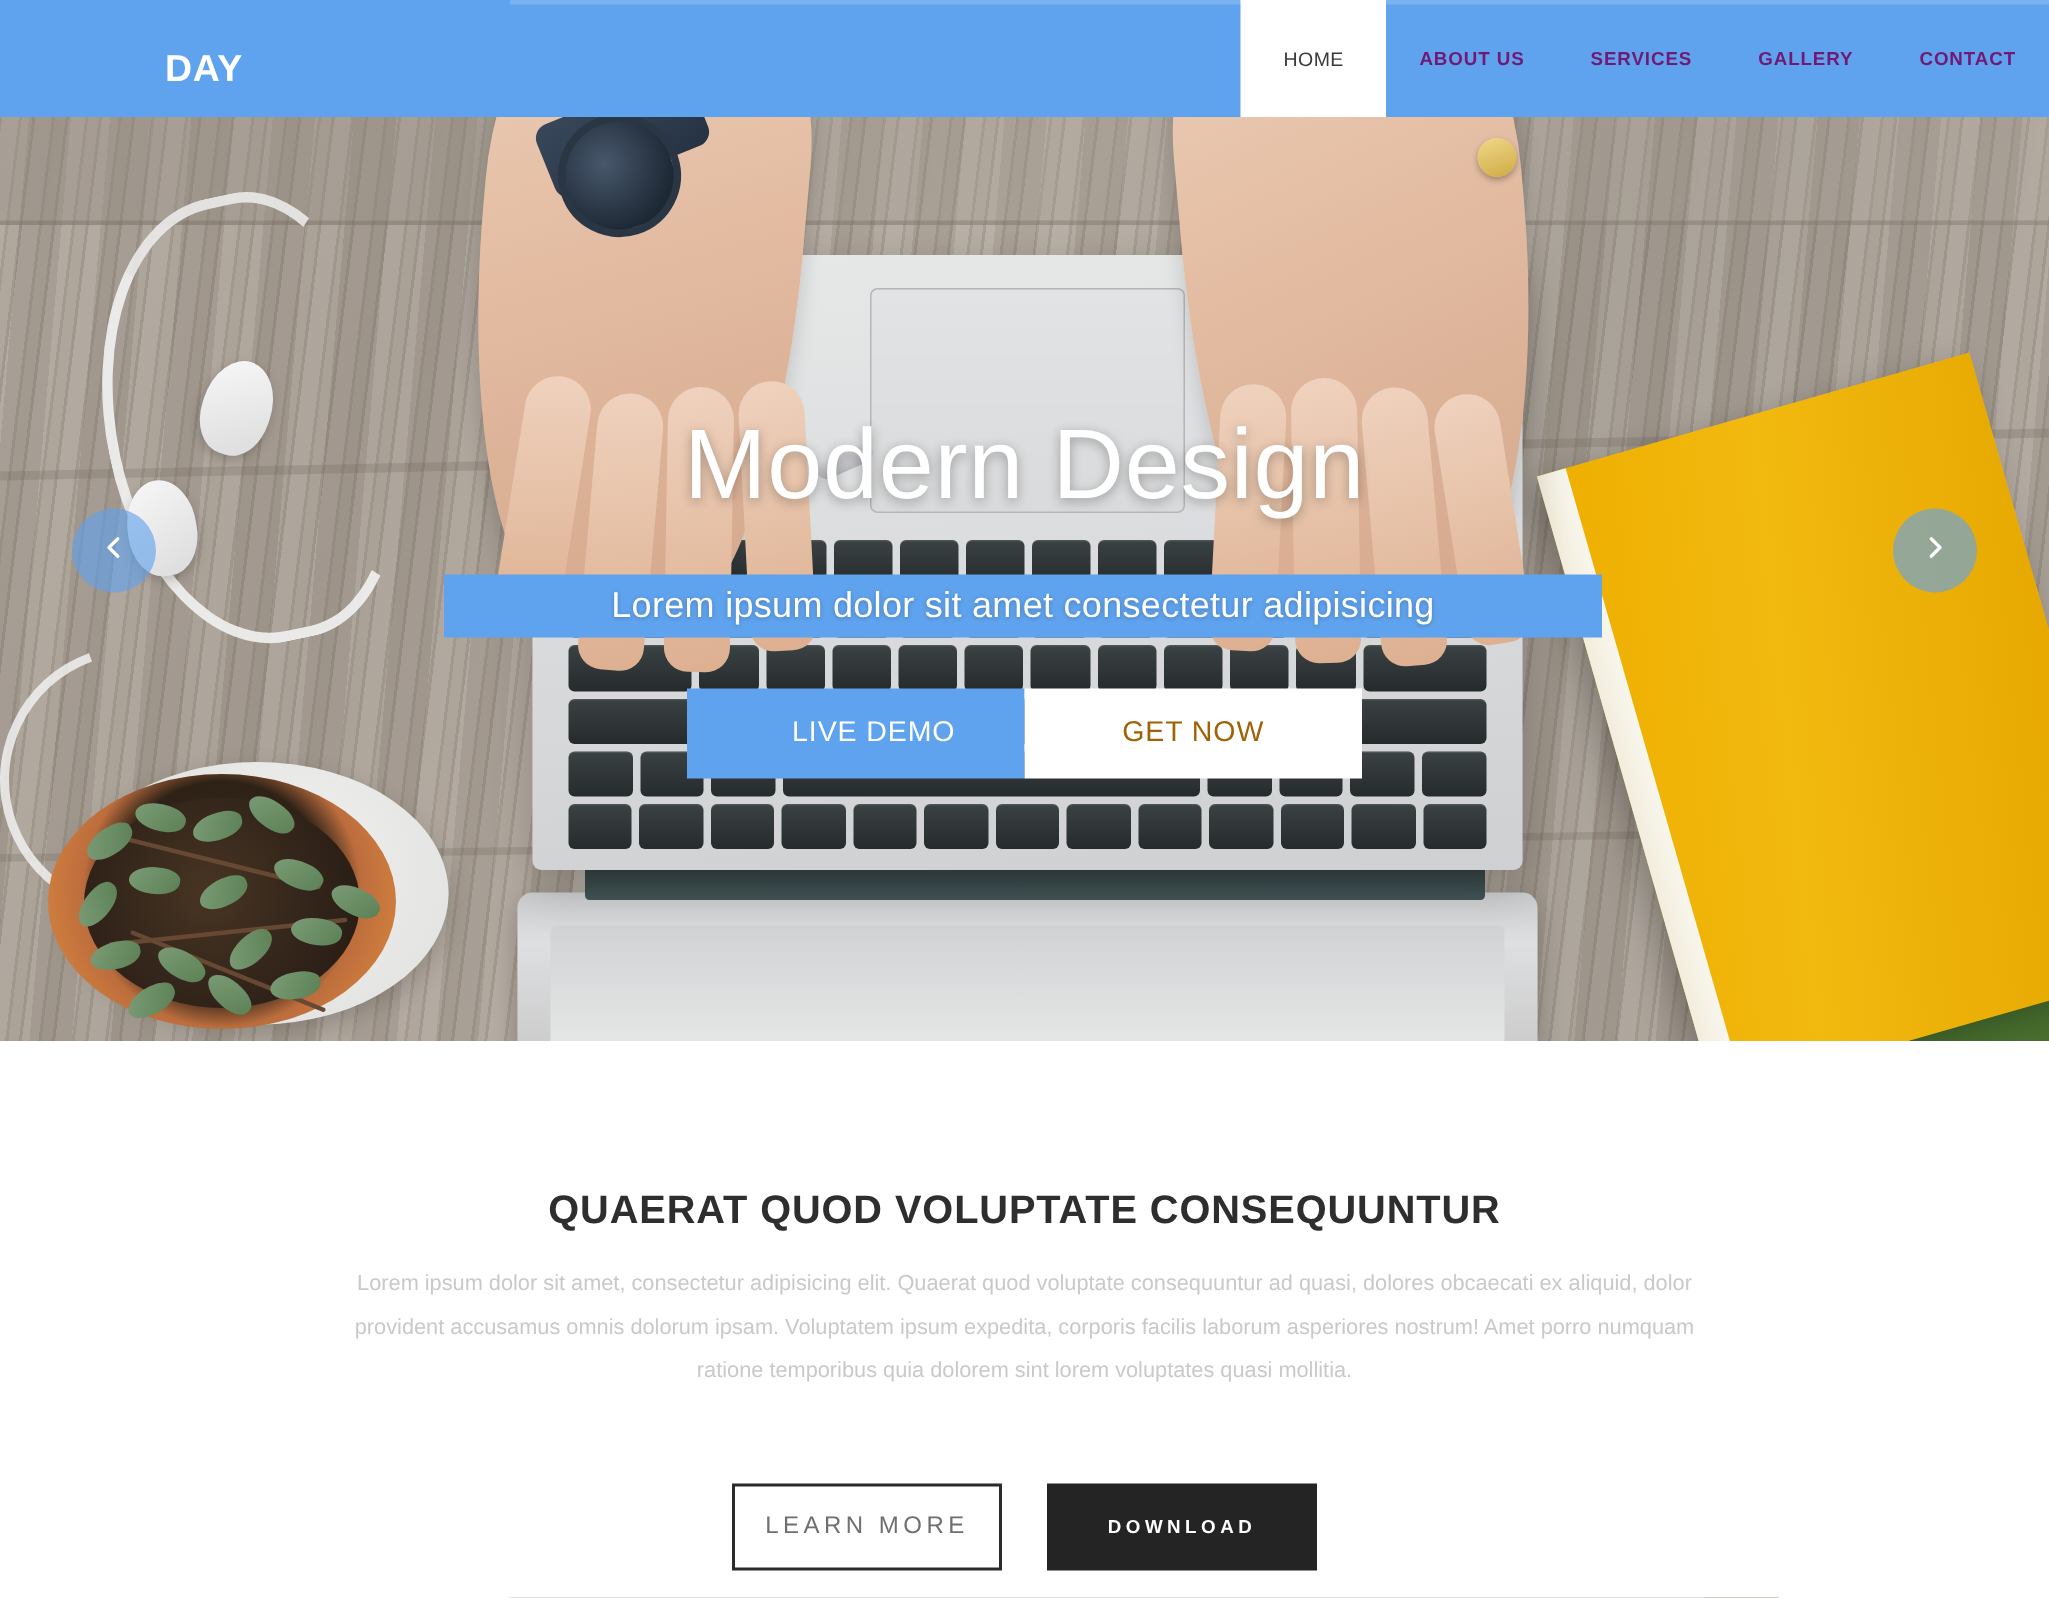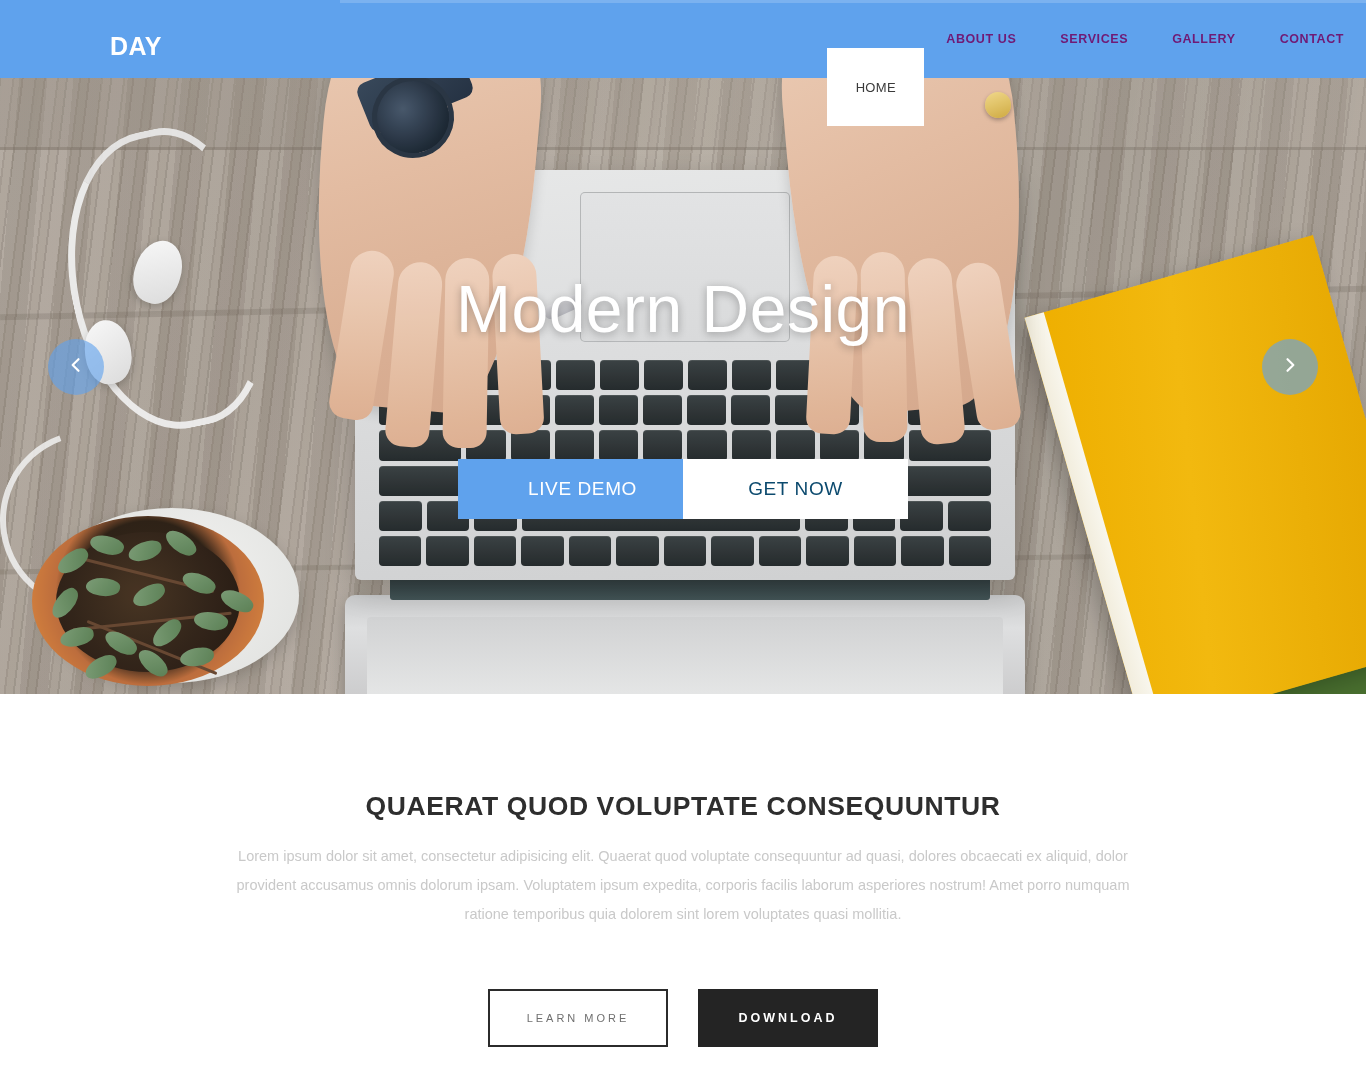--- a/index.html
+++ b/index.html
@@ -38,21 +38,20 @@
     padding:0 22px;
     height:78px;
   }
   .nav-item.active {
     background:#ffffff;
     color:#3a3a3a;
     font-weight:normal;
     font-size:13px;
     letter-spacing:0.3px;
     min-width:97px;
-    margin-top:48px;
   }
 
   
   .hero {
     position:absolute; top:0; left:0; width:1366px; height:694px;
     overflow:hidden;
     background:#9d9287;
   }
   
   .photo { position:absolute; inset:0; overflow:hidden; }
@@ -273,21 +272,21 @@
     display:flex; justify-content:center;
   }
   .btn-demo {
     width:225px; height:60px; background:#5fa2ed; color:#ffffff;
     display:flex; align-items:center; justify-content:center;
     font-size:19px; letter-spacing:0.6px; cursor:pointer; border:none;
     font-family:"Liberation Sans", sans-serif;
     padding-left:24px;
   }
   .btn-get {
-    width:225px; height:60px; background:#ffffff; color:#0c4a6e;
+    width:225px; height:60px; background:#ffffff; color:#a16207;
     display:flex; align-items:center; justify-content:center;
     font-size:19px; letter-spacing:0.6px; cursor:pointer; border:none;
     font-family:"Liberation Sans", sans-serif;
   }
 
   .arrow {
     position:absolute; top:339px; width:56px; height:56px; border-radius:50%;
     background:rgba(95,162,237,0.62);
     display:flex; align-items:center; justify-content:center;
     cursor:pointer; z-index:25;
@@ -318,21 +317,21 @@
   }
   .section-btns {
     position:absolute; left:0; top:295px; width:1366px;
     display:flex; justify-content:center; gap:30px;
   }
   .btn-learn {
     width:180px; height:58px;
     background:#ffffff; color:#6f6f6f;
     border:2px solid #2b2b2b;
     display:flex; align-items:center; justify-content:center;
-    font-size:11px; letter-spacing:3px; cursor:pointer;
+    font-size:16px; letter-spacing:3px; cursor:pointer;
     font-family:"Liberation Sans", sans-serif;
   }
   .btn-download {
     width:180px; height:58px;
     background:#242424; color:#ffffff; border:none;
     display:flex; align-items:center; justify-content:center;
     font-size:12.5px; font-weight:bold; letter-spacing:3px; cursor:pointer;
     font-family:"Liberation Sans", sans-serif;
   }
 </style>
@@ -484,20 +483,21 @@
       <div class="leaf" style="left:52px;top:142px;transform:rotate(-26deg);"></div>
       <div class="leaf" style="left:104px;top:138px;transform:rotate(46deg);"></div>
       <div class="leaf" style="left:148px;top:132px;transform:rotate(-6deg);"></div>
       <div class="leaf" style="left:188px;top:76px;transform:rotate(30deg);"></div>
     </div>
     <div class="hero-shade"></div>
   </div>
 
   <div class="hero-content">
     <div class="hero-title">Modern Design</div>
+    <div class="hero-sub">Lorem ipsum dolor sit amet consectetur adipisicing</div>
     <div class="hero-btns">
       <button class="btn-demo">LIVE DEMO</button>
       <button class="btn-get">GET NOW</button>
     </div>
   </div>
 
   <div class="arrow prev">
     <span>
       <svg viewBox="0 0 24 24" fill="none" stroke="#ffffff" stroke-width="2.6" stroke-linecap="round" stroke-linejoin="round">
           <polyline points="15 5 8 12 15 19"></polyline>

